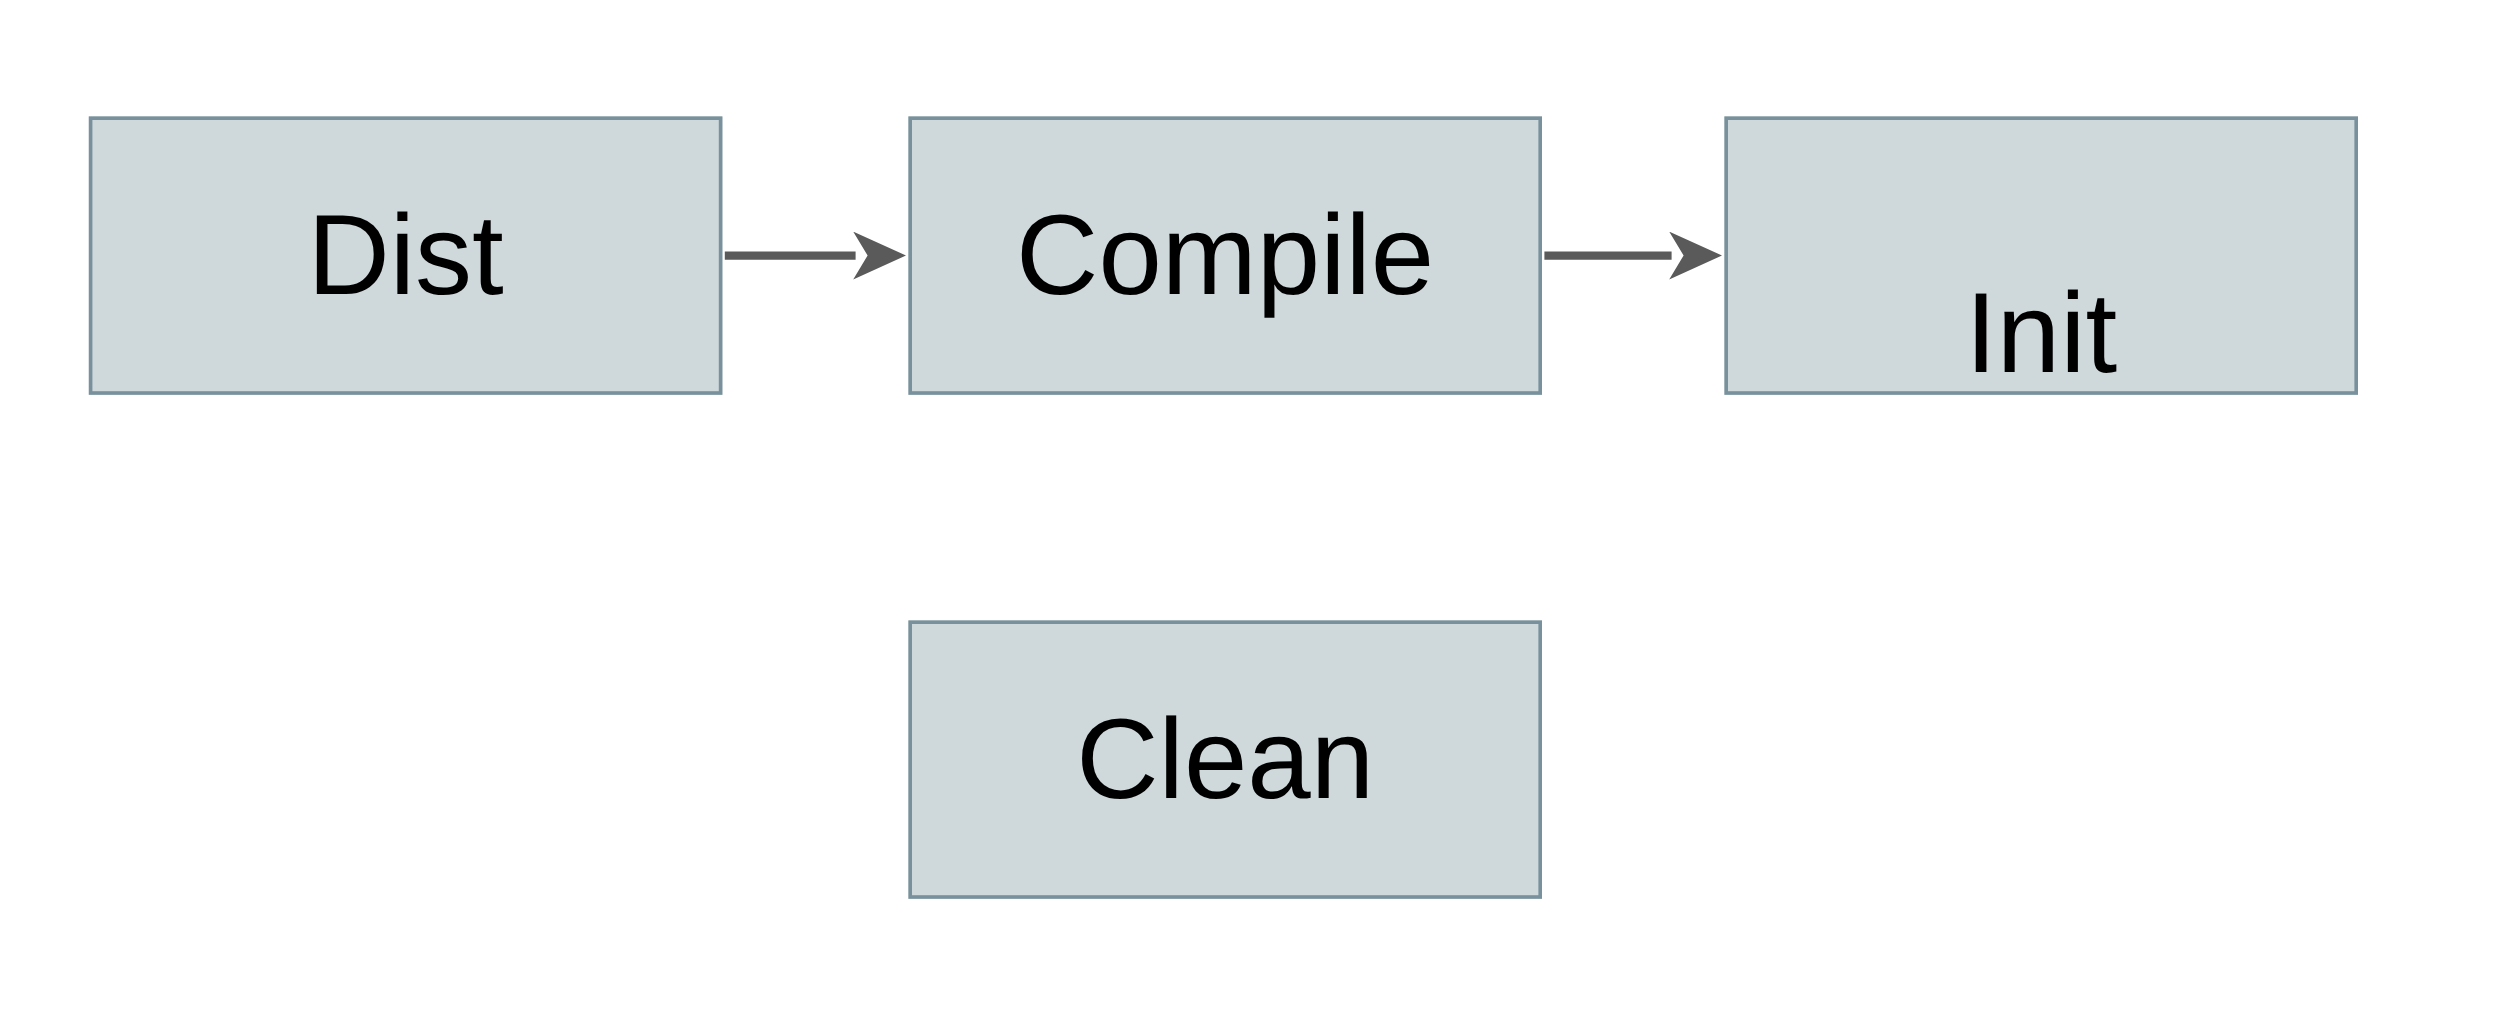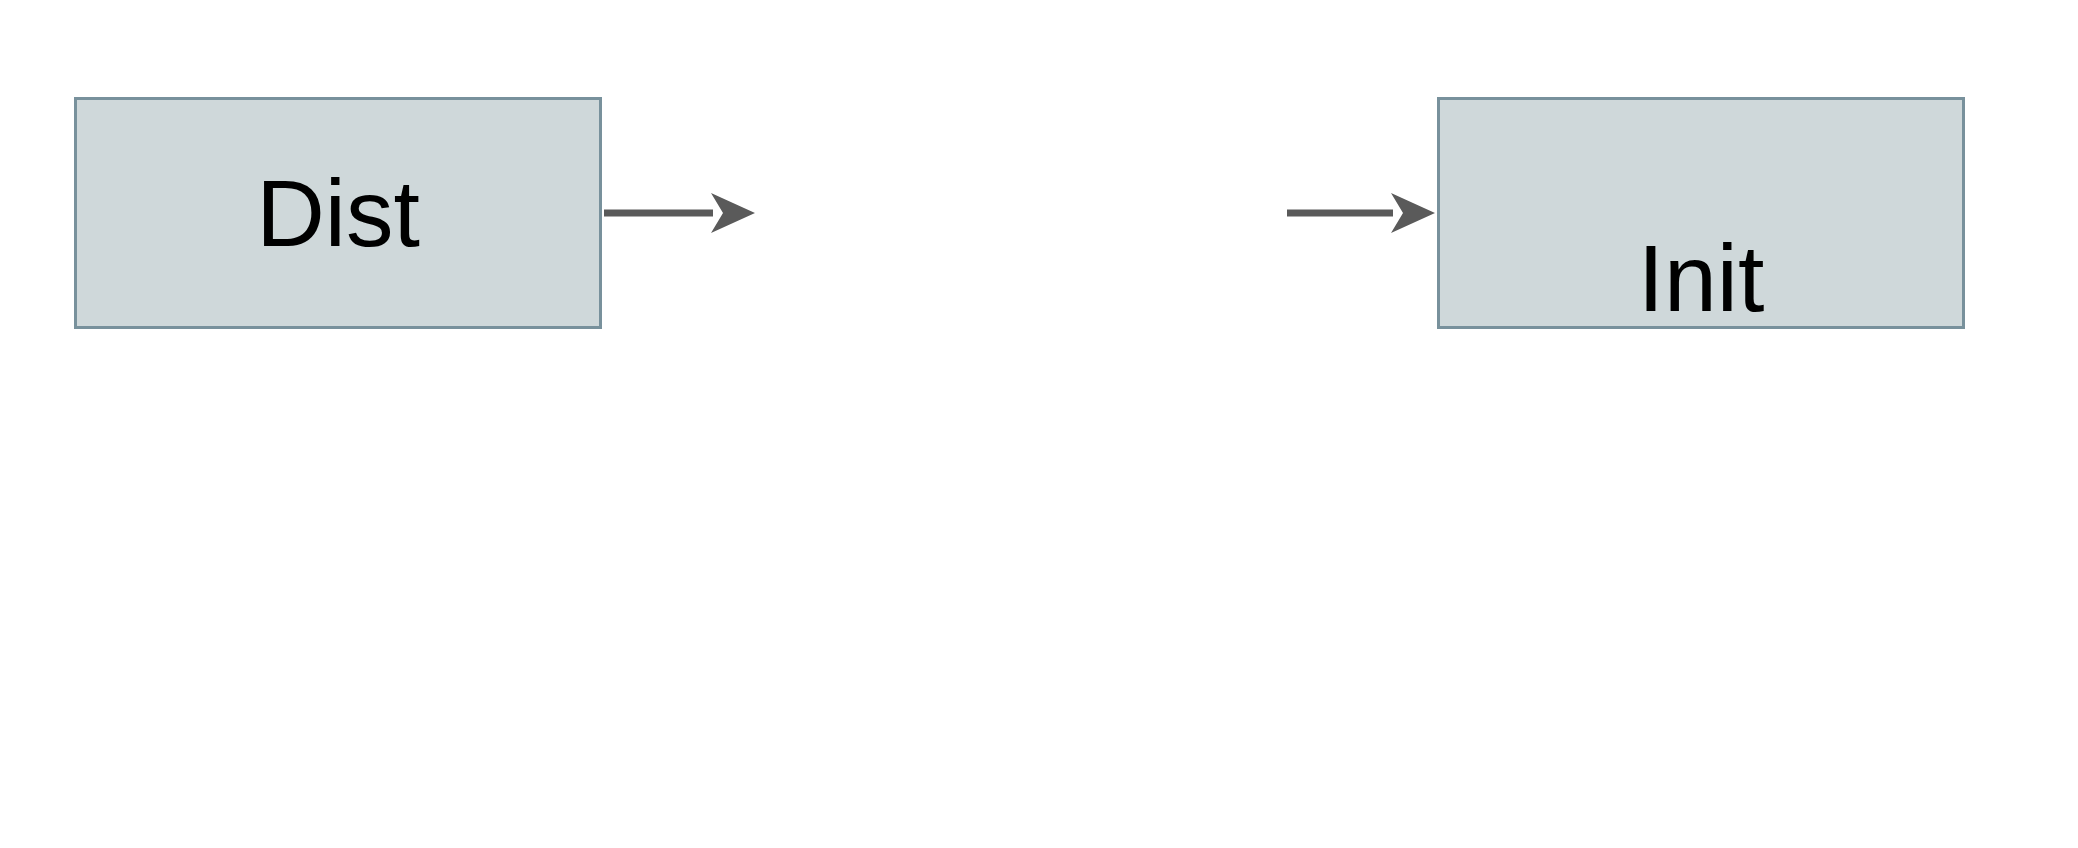--- a/index.html
+++ b/index.html
@@ -70,19 +70,25 @@
       </marker>
     </defs>
     <line class="edge-line" x1="604" y1="213" x2="713" y2="213" marker-end="url(#arrowhead)"></line>
     <line class="edge-line" x1="1287" y1="213" x2="1393" y2="213" marker-end="url(#arrowhead)"></line>
   </svg>
 
   <div class="node" id="node-dist">
     <span class="node-label">Dist</span>
   </div>
 
+  <div class="node" id="node-compile">
+    <span class="node-label">Compile</span>
+  </div>
 
   <div class="node" id="node-init">
     <span class="node-label">Init</span>
   </div>
 
+  <div class="node" id="node-clean">
+    <span class="node-label">Clean</span>
+  </div>
 
 </div>
 
 </body></html>

